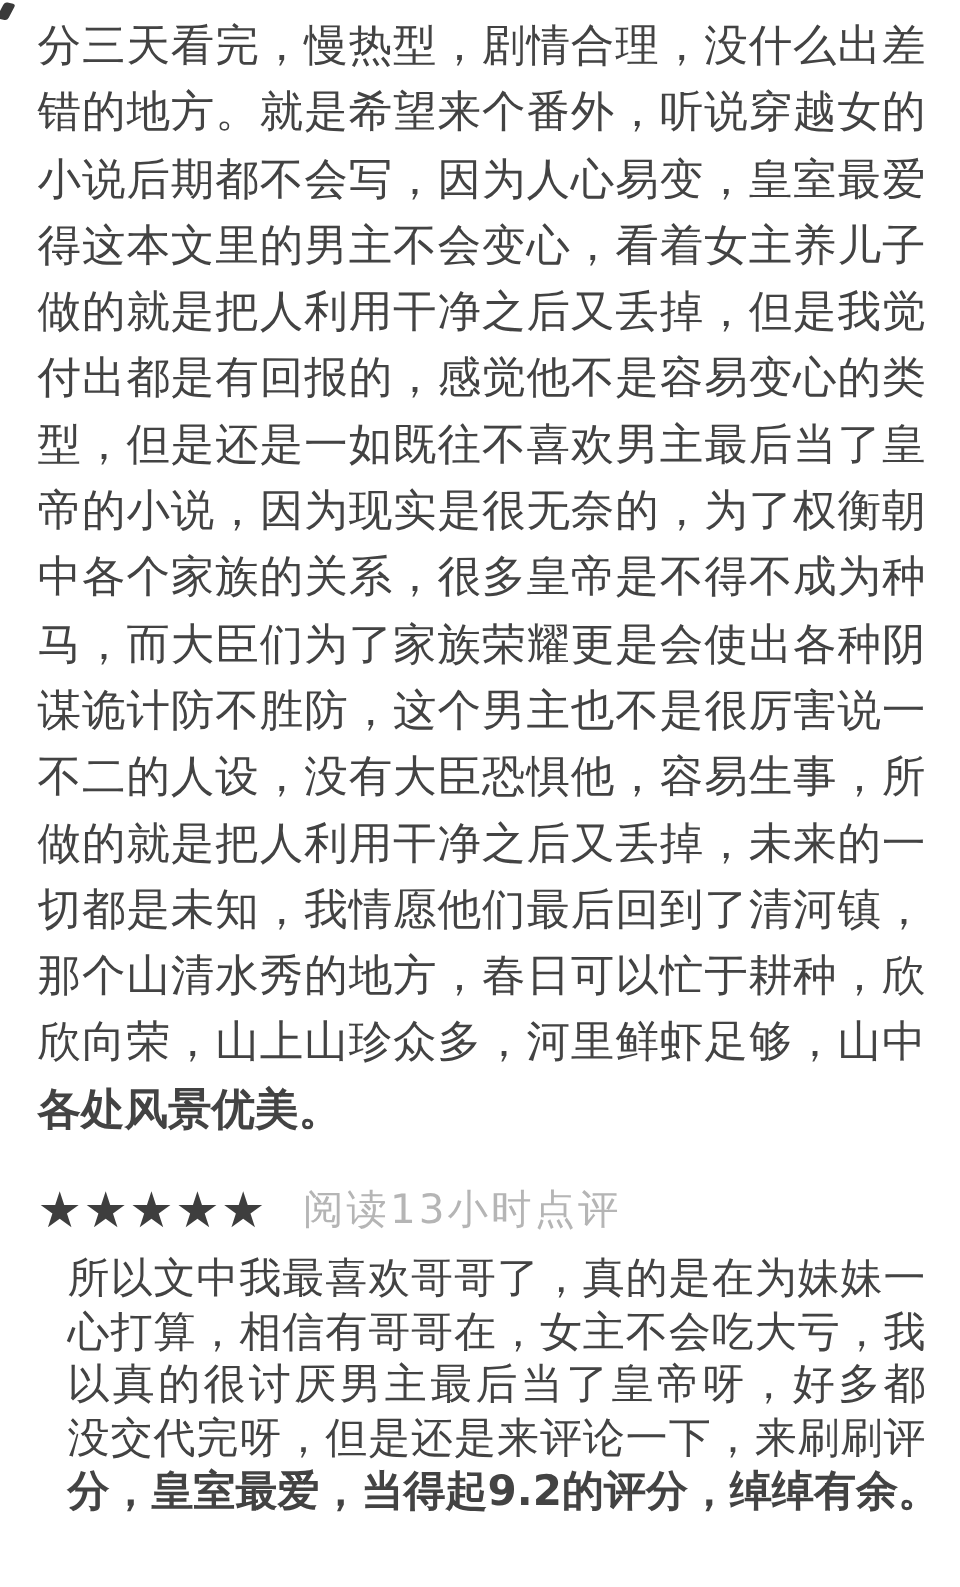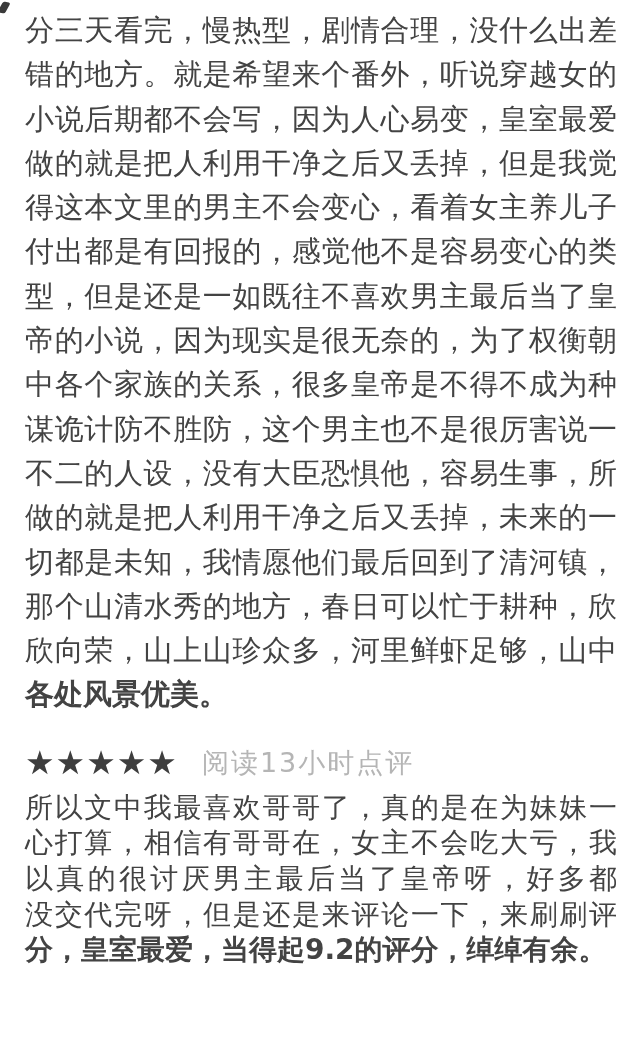--- a/index.html
+++ b/index.html
@@ -66,38 +66,40 @@
     letter-spacing: 2px;
     text-align: center;
   }
   .para2 { font-size: 28px; margin-top: 7px; }
   .para2 .line {
     height: 35.6px;
     line-height: 35.6px;
     text-align: justify;
     text-align-last: justify;
     white-space: nowrap;
+    margin-left: 20px;
   }
 </style>
 </head>
 <body>
 
 <div class="page">
   <div class="artifact"></div>
 
   <div class="para para1">
       <div class="line">分三天看完，慢热型，剧情合理，没什么出差</div>
       <div class="line">错的地方。就是希望来个番外，听说穿越女的</div>
       <div class="line">小说后期都不会写，因为人心易变，皇室最爱</div>
+      <div class="line">得这本文里的男主不会变心，看着女主养儿子</div>
       <div class="line">做的就是把人利用干净之后又丢掉，但是我觉</div>
-      <div class="line">得这本文里的男主不会变心，看着女主养儿子</div>
       <div class="line">付出都是有回报的，感觉他不是容易变心的类</div>
       <div class="line">型，但是还是一如既往不喜欢男主最后当了皇</div>
       <div class="line">帝的小说，因为现实是很无奈的，为了权衡朝</div>
       <div class="line">中各个家族的关系，很多皇帝是不得不成为种</div>
+      <div class="line">马，而大臣们为了家族荣耀更是会使出各种阴</div>
       <div class="line">谋诡计防不胜防，这个男主也不是很厉害说一</div>
       <div class="line">不二的人设，没有大臣恐惧他，容易生事，所</div>
       <div class="line">做的就是把人利用干净之后又丢掉，未来的一</div>
       <div class="line">切都是未知，我情愿他们最后回到了清河镇，</div>
       <div class="line">那个山清水秀的地方，春日可以忙于耕种，欣</div>
       <div class="line">欣向荣，山上山珍众多，河里鲜虾足够，山中</div>
       <div class="line last">各处风景优美。</div>
     </div>
 
   <div class="rating-row">

